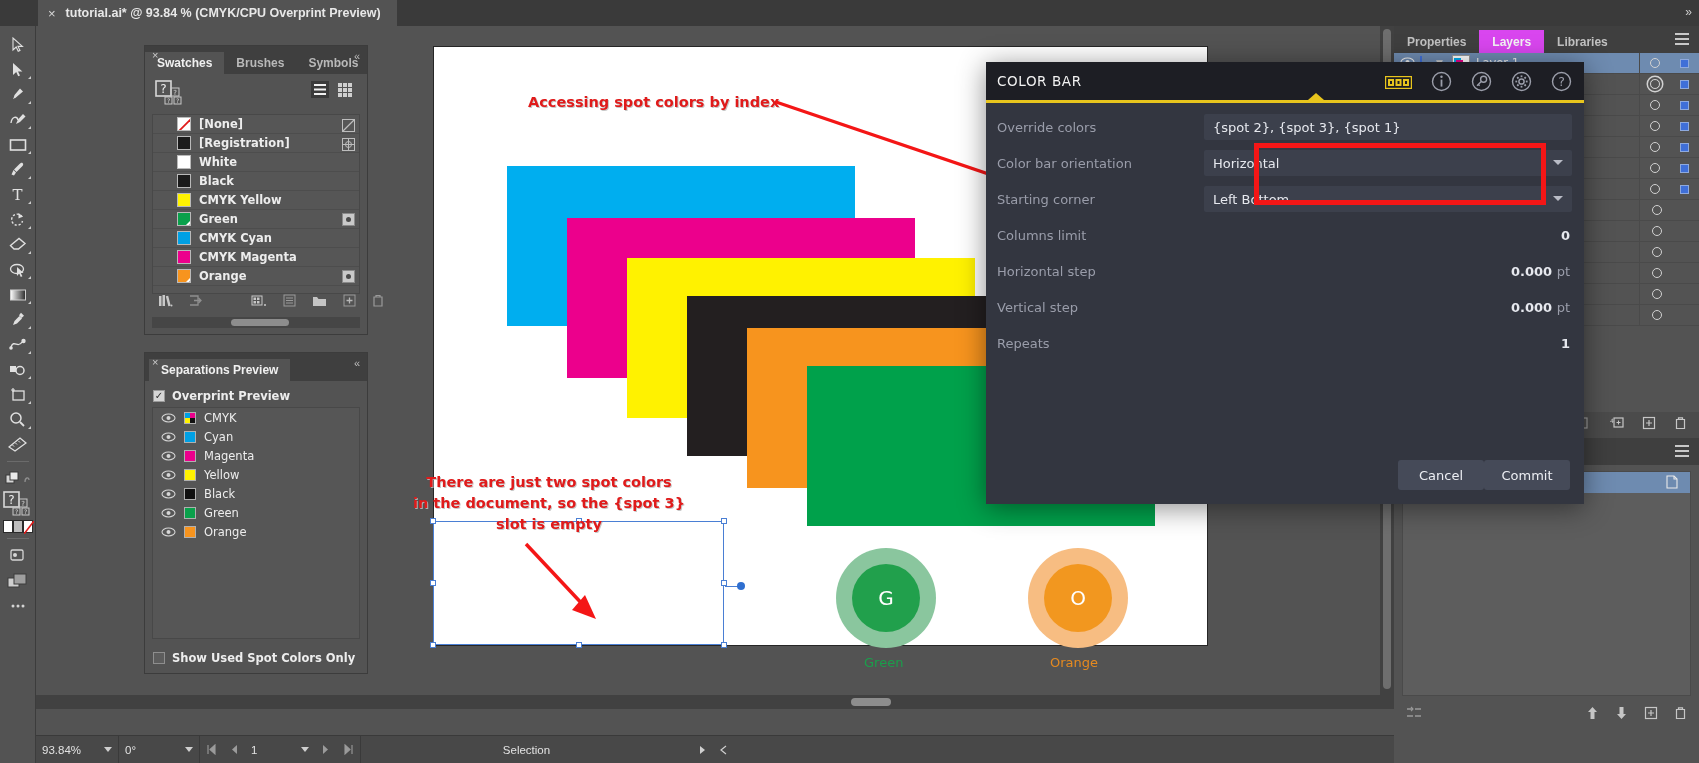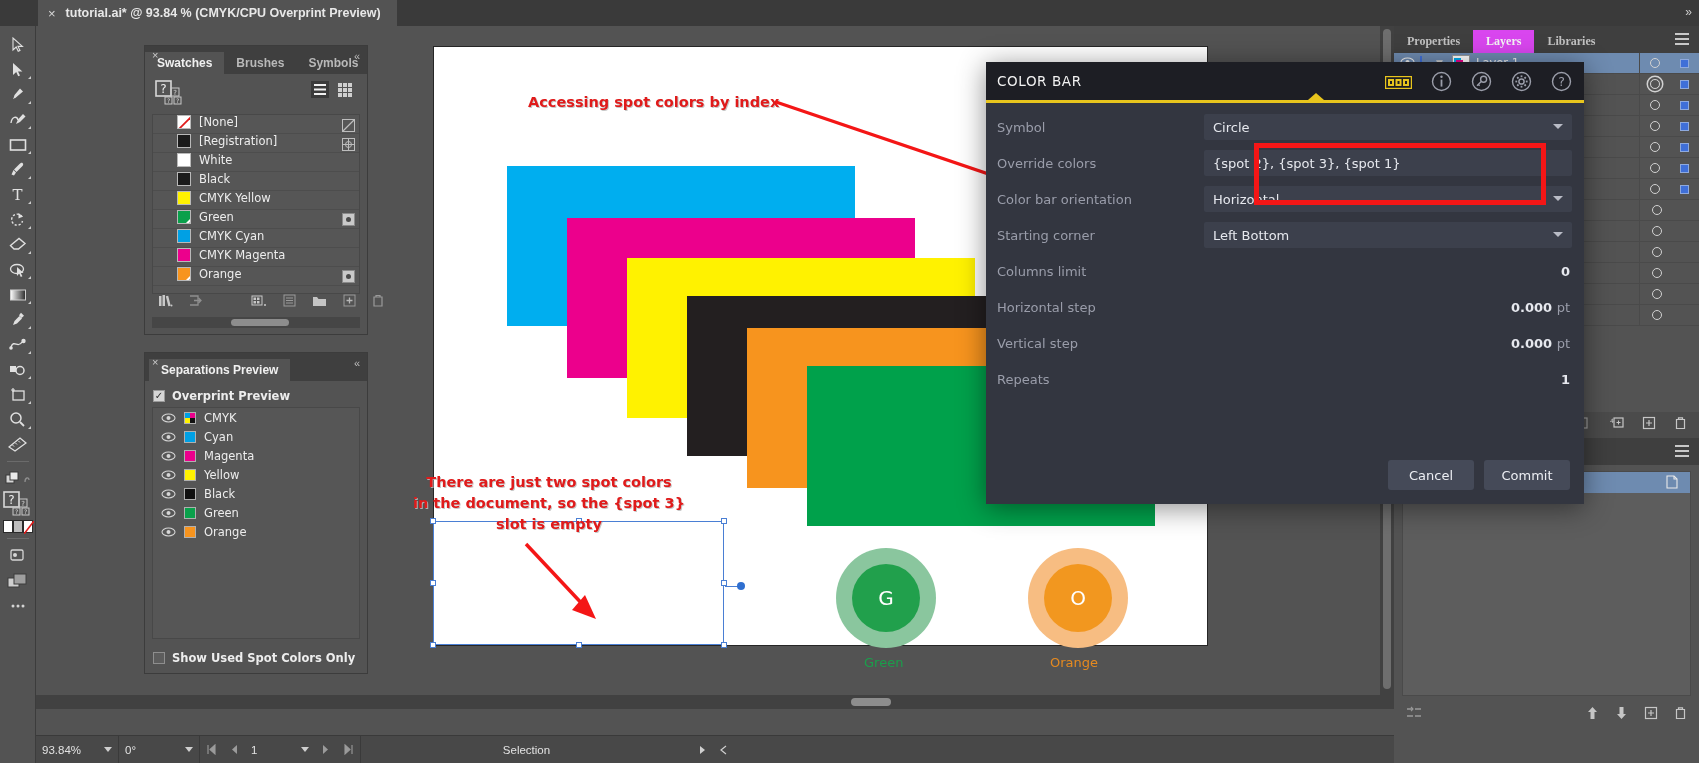--- a/index.html
+++ b/index.html
@@ -108,21 +108,21 @@
   .ptab {
     height: 22px; padding: 0 12px; display:flex; align-items:center;
     font-size: 12px; color: #b9b9b9; font-weight: bold;
   }
   .ptab.active { background: #535353; color: #f0f0f0; }
 
   
   #swatches { left: 144px; top: 45px; width: 224px; height: 290px; }
   .sw-toolrow { height: 34px; position: relative; }
   .sw-list { position:absolute; left:7px; top:68px; right:7px; height: 180px; background:#565656; border:1px solid #484848; overflow:hidden; }
-  .sw-row { height: 19px; display:flex; align-items:flex-start; border-bottom:1px solid #4d4d4d; position:relative; padding-left: 24px; }
+  .sw-row { height: 19px; display:flex; align-items:center; border-bottom:1px solid #4d4d4d; position:relative; padding-left: 24px; font-weight: bold; }
   .sw-chip { width:14px;height:14px;border:1px solid #b9b9b9; margin-right:8px; position:relative; overflow:hidden; }
   .sw-name { font-size:11.5px; color:#ededed; font-family:"DejaVu Sans", sans-serif;}
   .sw-spot { position:absolute; right:4px; top:3px; width:13px;height:13px; background:#c9c9c9; border:1px solid #8a8a8a;
              display:flex;align-items:center;justify-content:center; }
   .sw-spot i { width:5px;height:5px;border-radius:50%;background:#4a4a4a; display:block;}
   .sw-footer { position:absolute; left:7px; right:7px; bottom:22px; height:22px; display:flex; align-items:center;
                gap:16px; padding:0 6px; color:#c8c8c8; font-size:11px; }
   .sw-scroll { position:absolute; left:7px; right:7px; bottom:6px; height:11px; background:#464646; }
   .sw-scroll i { position:absolute; left:38%; top:2px; width:28%; height:7px; background:#8d8d8d; border-radius:4px;}
 
@@ -138,21 +138,21 @@
   .sep-chip { width:12px;height:12px;border:1px solid #b0b0b0; }
   .sep-name { font-size:11.5px; color:#ededed; font-family:"DejaVu Sans", sans-serif;}
   .sep-body { position:absolute; left:7px; right:7px; top: 54px; bottom: 34px; background:#565656; border:1px solid #484848;}
   .sep-foot { position:absolute; left:8px; bottom:8px; display:flex; align-items:center; gap:7px;
               font-size:11.5px; color:#ededed; font-family:"DejaVu Sans", sans-serif; font-weight:bold;}
 
   
   .rdock { position: absolute; right: 0; top: 0; width: 305px; height: 763px; background: #535353; }
   .rdock-top { height: 26px; background:#3a3a3a; position:relative; }
   .rdock-chev { position:absolute; right:8px; top:5px; color:#cfcfcf; font-size:12px; letter-spacing:-1px;}
-  .rtabbar { height: 27px; background:#3f3f3f; display:flex; align-items:flex-end; position:relative;font-family:Liberation Serif, serif;}
+  .rtabbar { height: 27px; background:#3f3f3f; display:flex; align-items:flex-end; position:relative;}
   .rtab { height:23px; padding:0 13px; display:flex;align-items:center; font-size:12px; color:#c2c2c2; font-weight:bold;}
   .rtab.active { background:#d946ef; color:#f4f4f4; }
   .hamb { position:absolute; right:10px; top:7px; width:14px;}
   .hamb i { display:block; height:2px; background:#c8c8c8; margin-bottom:3px;}
 
   .layer-row { height: 21px; display:flex; align-items:center; position:relative;
                border-bottom:1px solid #4a4a4a; font-size:11.5px; color:#ededed;
                font-family:"DejaVu Sans", sans-serif;}
   .layer-row.sel { background:#6e8bb0; }
   .lr-eye { width:26px; text-align:center; color:#e0e0e0;}
@@ -191,21 +191,21 @@
   .cb-field {
     flex: 1; margin-right: 12px; height: 26px; background:#3c404c; border-radius:2px;
     display:flex; align-items:center; padding: 0 9px; color:#e6e8ee; font-size:13px;
     font-family:"DejaVu Sans", sans-serif; position:relative;
   }
   .cb-field .dd { position:absolute; right:9px; top:10px; width:0;height:0;
       border-left:5px solid transparent;border-right:5px solid transparent;border-top:5px solid #b9bcc6;}
   .cb-num { flex:1; margin-right: 14px; text-align:right; color:#e6e8ee; font-size:13px; font-weight:bold;
             font-family:"DejaVu Sans", sans-serif;}
   .cb-num .unit { color:#9a9daa; font-weight:normal; }
-  .cb-btns { position:absolute; right: 14px; bottom: 14px; display:flex; gap: 10px;}
+  .cb-btns { position:absolute; right: 14px; bottom: 14px; display:flex; gap: 0;}
   .cb-btn { width: 86px; height: 30px; background:#454a58; border-radius:3px; color:#eceef3;
             display:flex;align-items:center;justify-content:center; font-size:13px; font-family:"DejaVu Sans", sans-serif;}
 
   .red-box { position:absolute; border: 5px solid #f41616; }
   .red-arrow { position:absolute; }
 </style>
 </head>
 <body>
 
 <div id="app">
@@ -982,27 +982,20 @@
               <text x="10.5" y="15.2" font-size="12.5" fill="#9b9eaa" text-anchor="middle" font-family="DejaVu Sans, sans-serif">?</text>
             </svg></span>
       </span>
     </div>
     <div class="cb-underline">
         <span class="tri"></span>
       </div>
 
     <div class="cb-rows">
       <div class="cb-row">
-        <span class="cb-label">Symbol</span>
-        <span class="cb-field">
-          <span>Circle</span>
-          <span class="dd"></span>
-        </span>
-      </div>
-      <div class="cb-row">
         <span class="cb-label">Override colors</span>
         <span class="cb-field">
           <span>{spot 2}, {spot 3}, {spot 1}</span>
         </span>
       </div>
       <div class="cb-row">
         <span class="cb-label">Color bar orientation</span>
         <span class="cb-field">
           <span>Horizontal</span>
           <span class="dd"></span>

